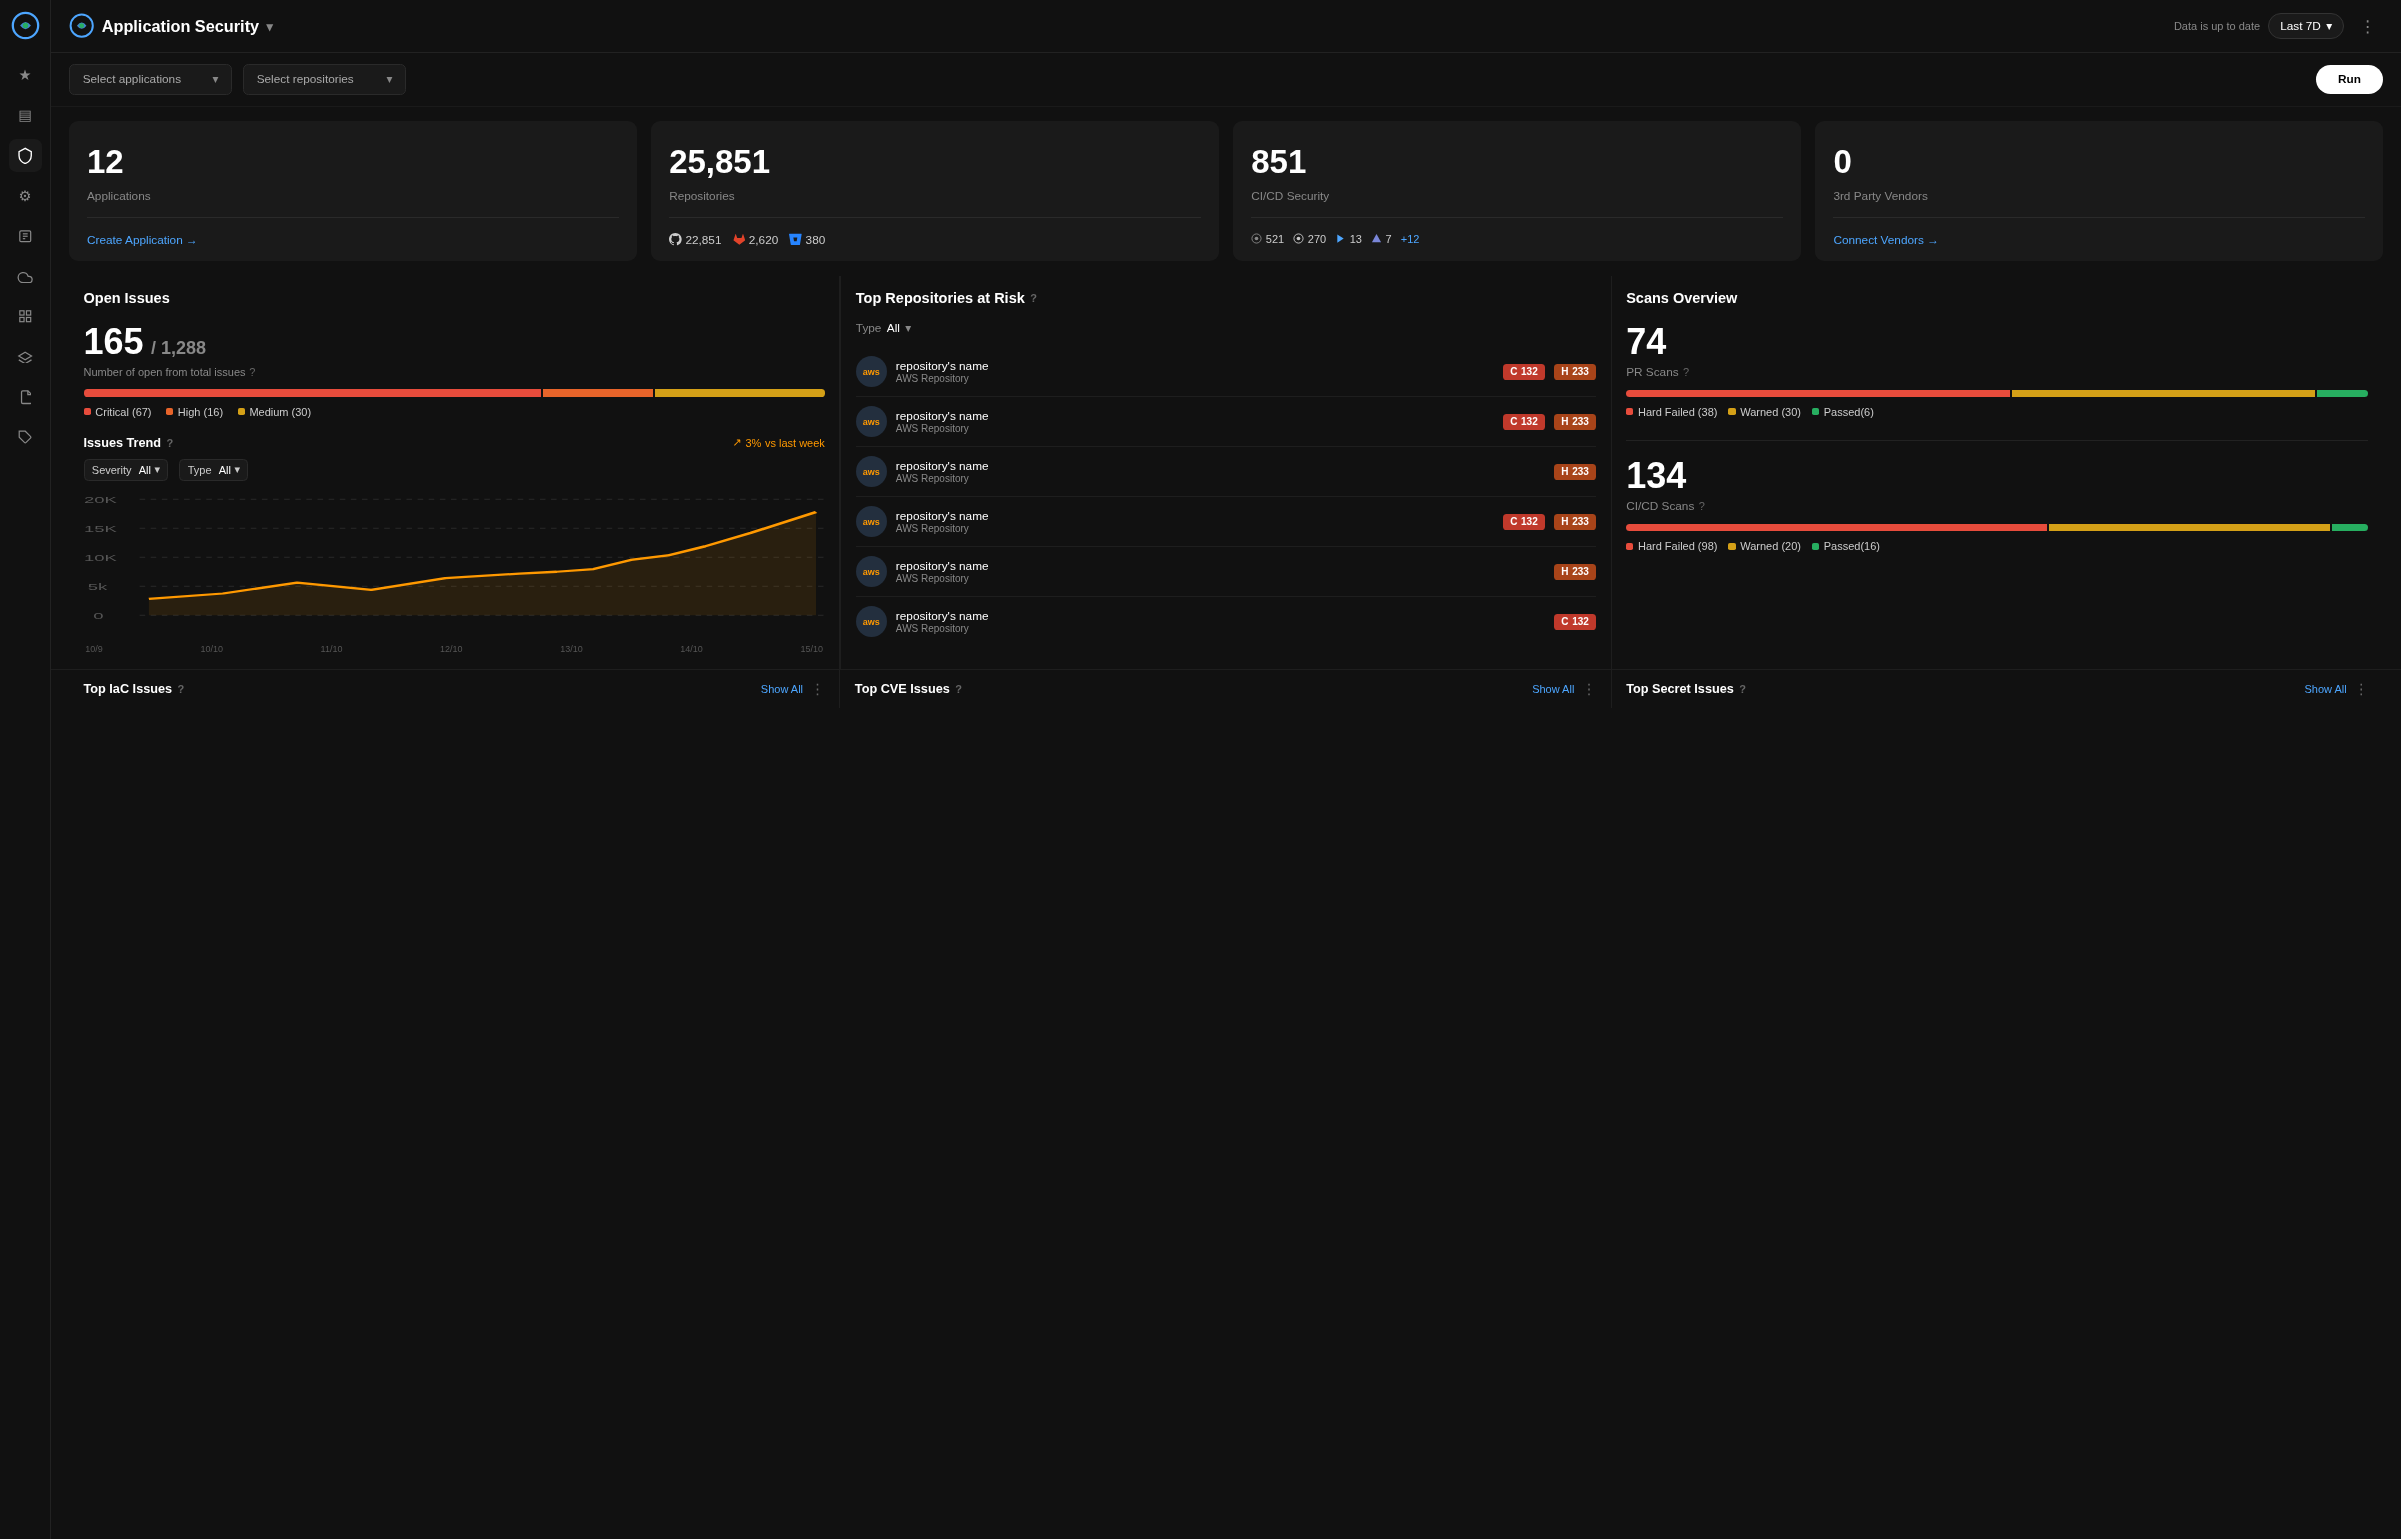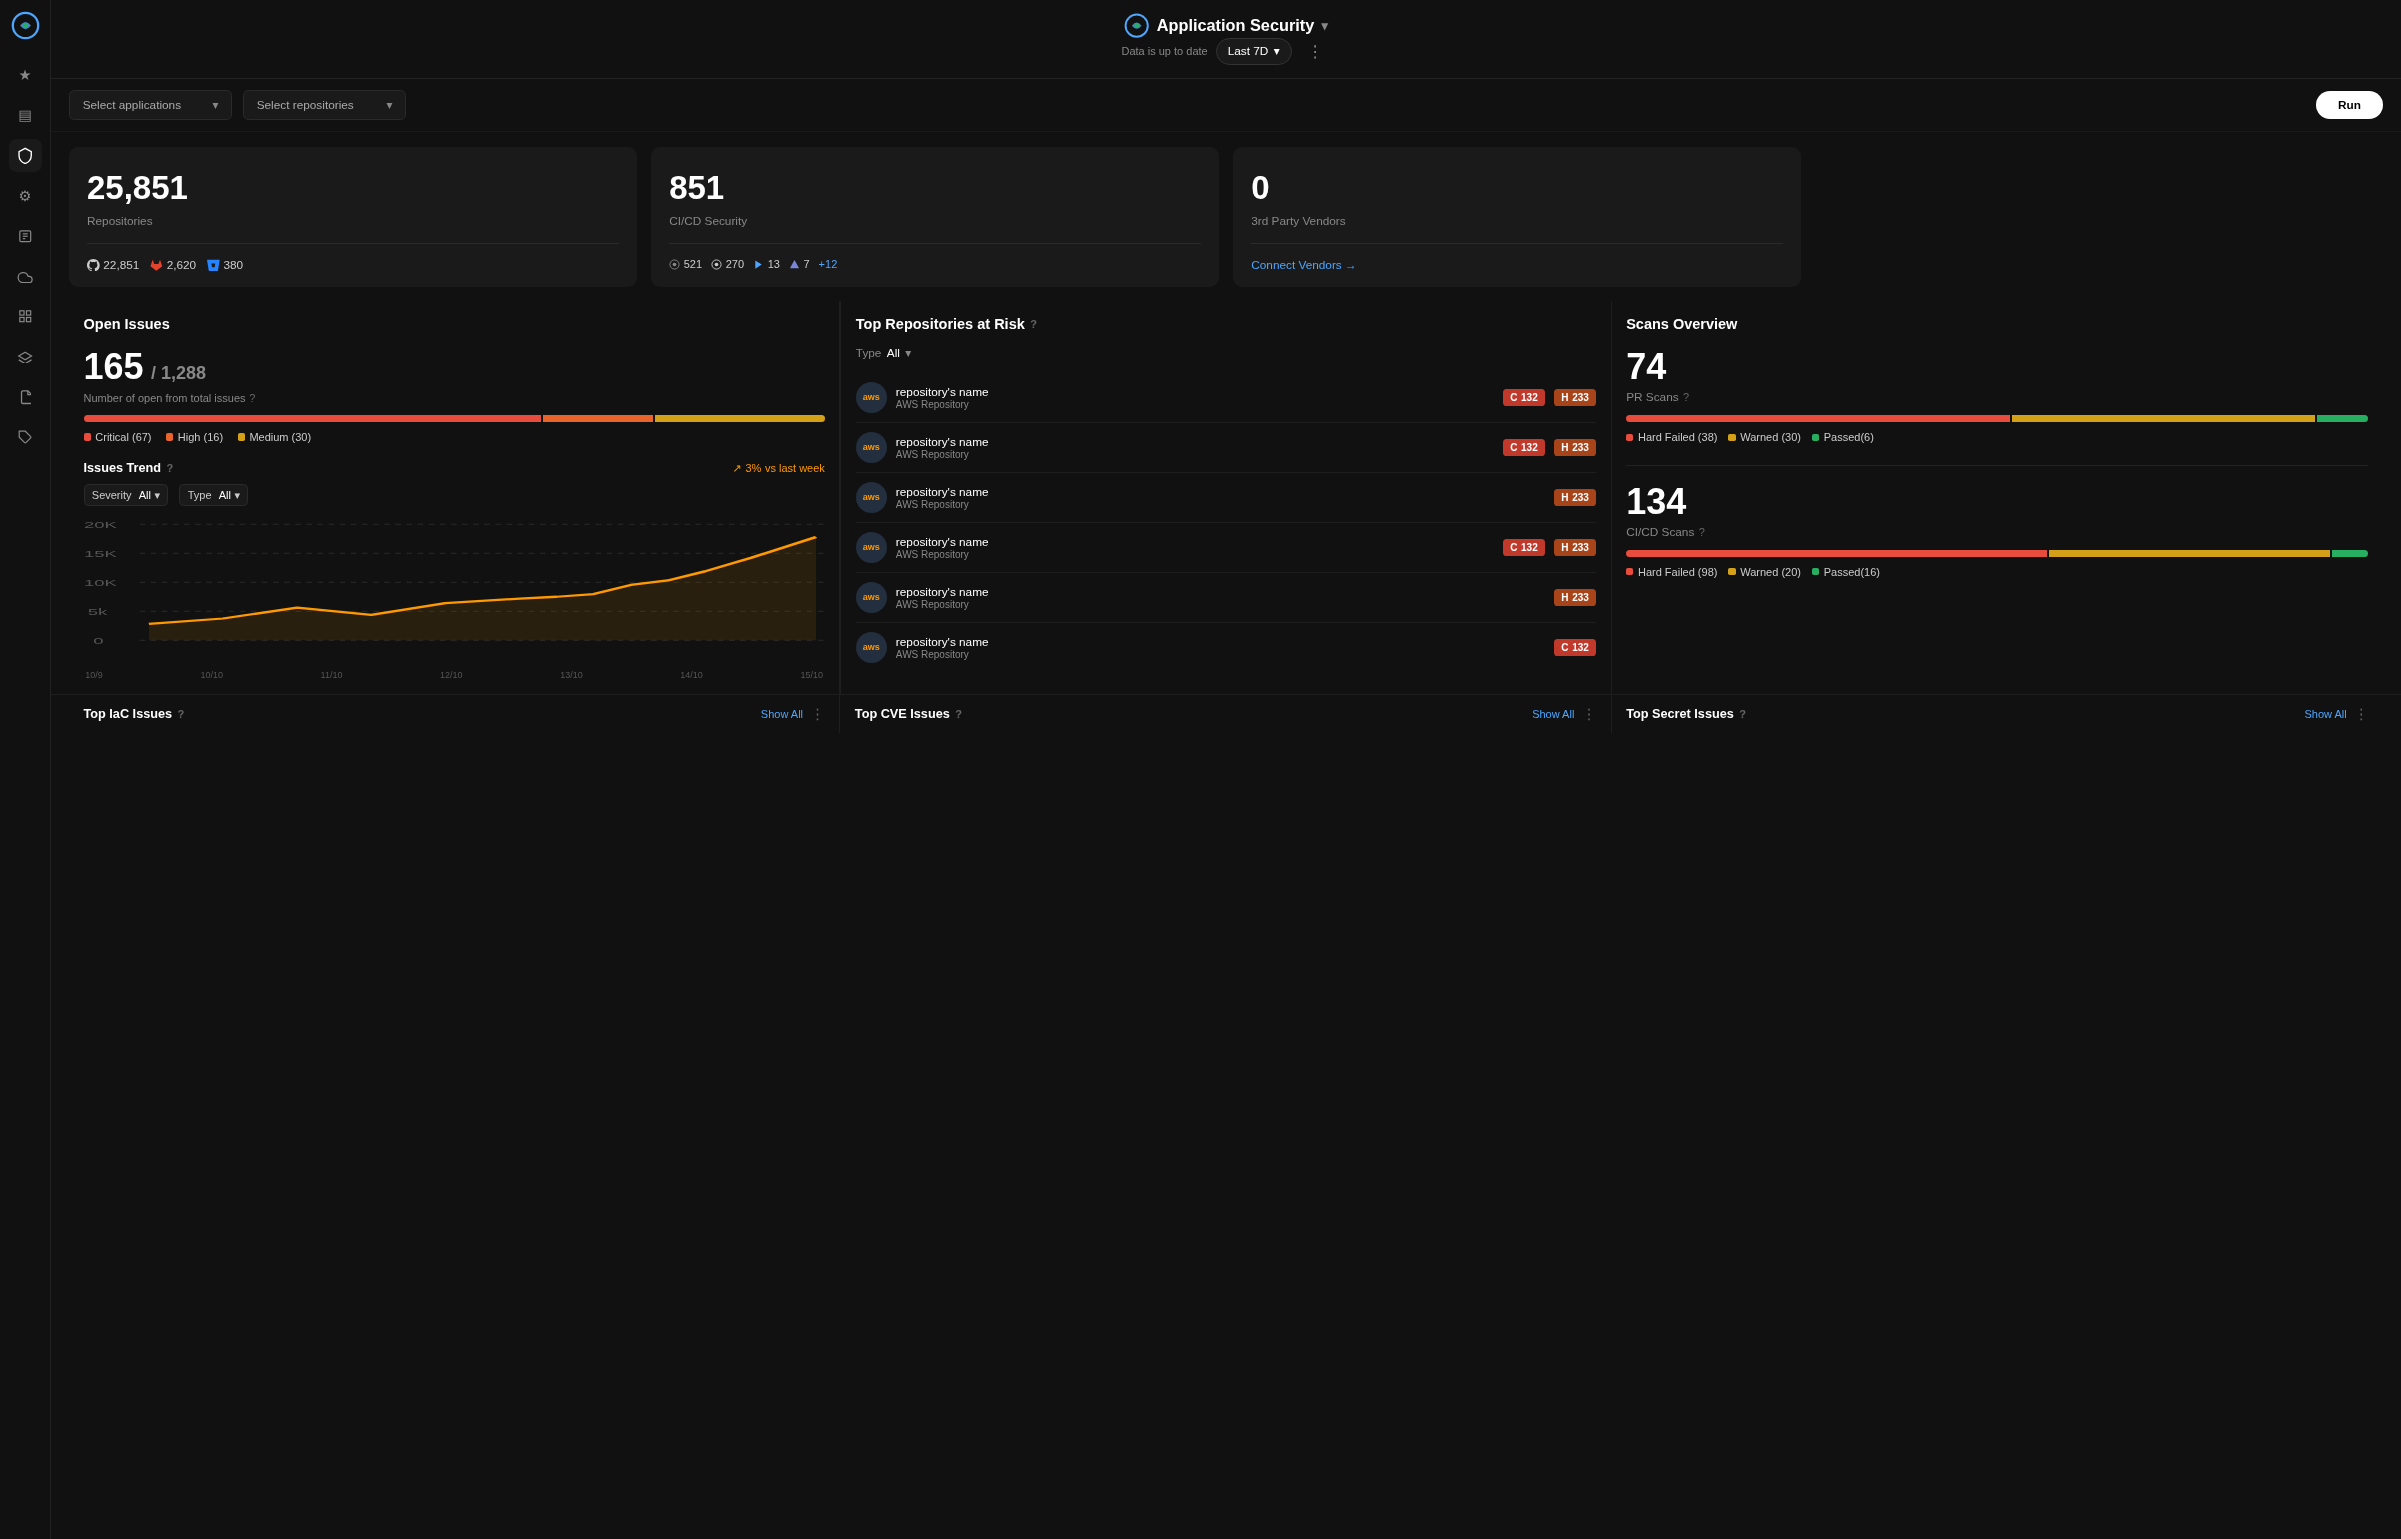--- a/index.html
+++ b/index.html
@@ -53,21 +53,20 @@
 
     
     .top-header {
       display: flex;
       align-items: center;
       justify-content: space-between;
       padding: 12.7px 18px;
       background: #111;
       border-bottom: 0.9px solid #222;
       flex-shrink: 0;
-      flex-direction: column;
     }
     .app-title {
       display: flex;
       align-items: center;
       gap: 7.3px;
       font-size: 16.3px;
       font-weight: 600;
       color: #fff;
     }
     .header-right {
@@ -543,20 +542,26 @@
     </div>
     <div class="filter-select">
       <span>Select repositories</span>
       <span style="margin-left:auto; color:#888;">▾</span>
     </div>
     <button class="run-btn">Run</button>
   </div>
 
   <div class="stats-row">
 
+    <div class="stat-card">
+      <div class="stat-number">12</div>
+      <div class="stat-label">Applications</div>
+      <hr class="stat-divider">
+      <a class="stat-action">Create Application →</a>
+    </div>
 
     <div class="stat-card">
       <div class="stat-number">25,851</div>
       <div class="stat-label">Repositories</div>
       <hr class="stat-divider">
       <div class="repo-icons">
         <div class="repo-icon-item">
           <svg width="12.7" height="12.7" viewBox="0 0 24 24" fill="#ccc">
             <path d="M12 0C5.37 0 0 5.37 0 12c0 5.31 3.435 9.795 8.205 11.385.6.105.825-.255.825-.57 0-.285-.015-1.23-.015-2.235-3.015.555-3.795-.735-4.035-1.41-.135-.345-.72-1.41-1.23-1.695-.42-.225-1.02-.78-.015-.795.945-.015 1.62.87 1.845 1.23 1.08 1.815 2.805 1.305 3.495.99.105-.78.42-1.305.765-1.605-2.67-.3-5.46-1.335-5.46-5.925 0-1.305.465-2.385 1.23-3.225-.12-.3-.54-1.53.12-3.18 0 0 1.005-.315 3.3 1.23.96-.27 1.98-.405 3-.405s2.04.135 3 .405c2.295-1.56 3.3-1.23 3.3-1.23.66 1.65.24 2.88.12 3.18.765.84 1.23 1.905 1.23 3.225 0 4.605-2.805 5.625-5.475 5.925.435.375.81 1.095.81 2.22 0 1.605-.015 2.895-.015 3.3 0 .315.225.69.825.57A12.02 12.02 0 0024 12c0-6.63-5.37-12-12-12z"></path>
           </svg>

